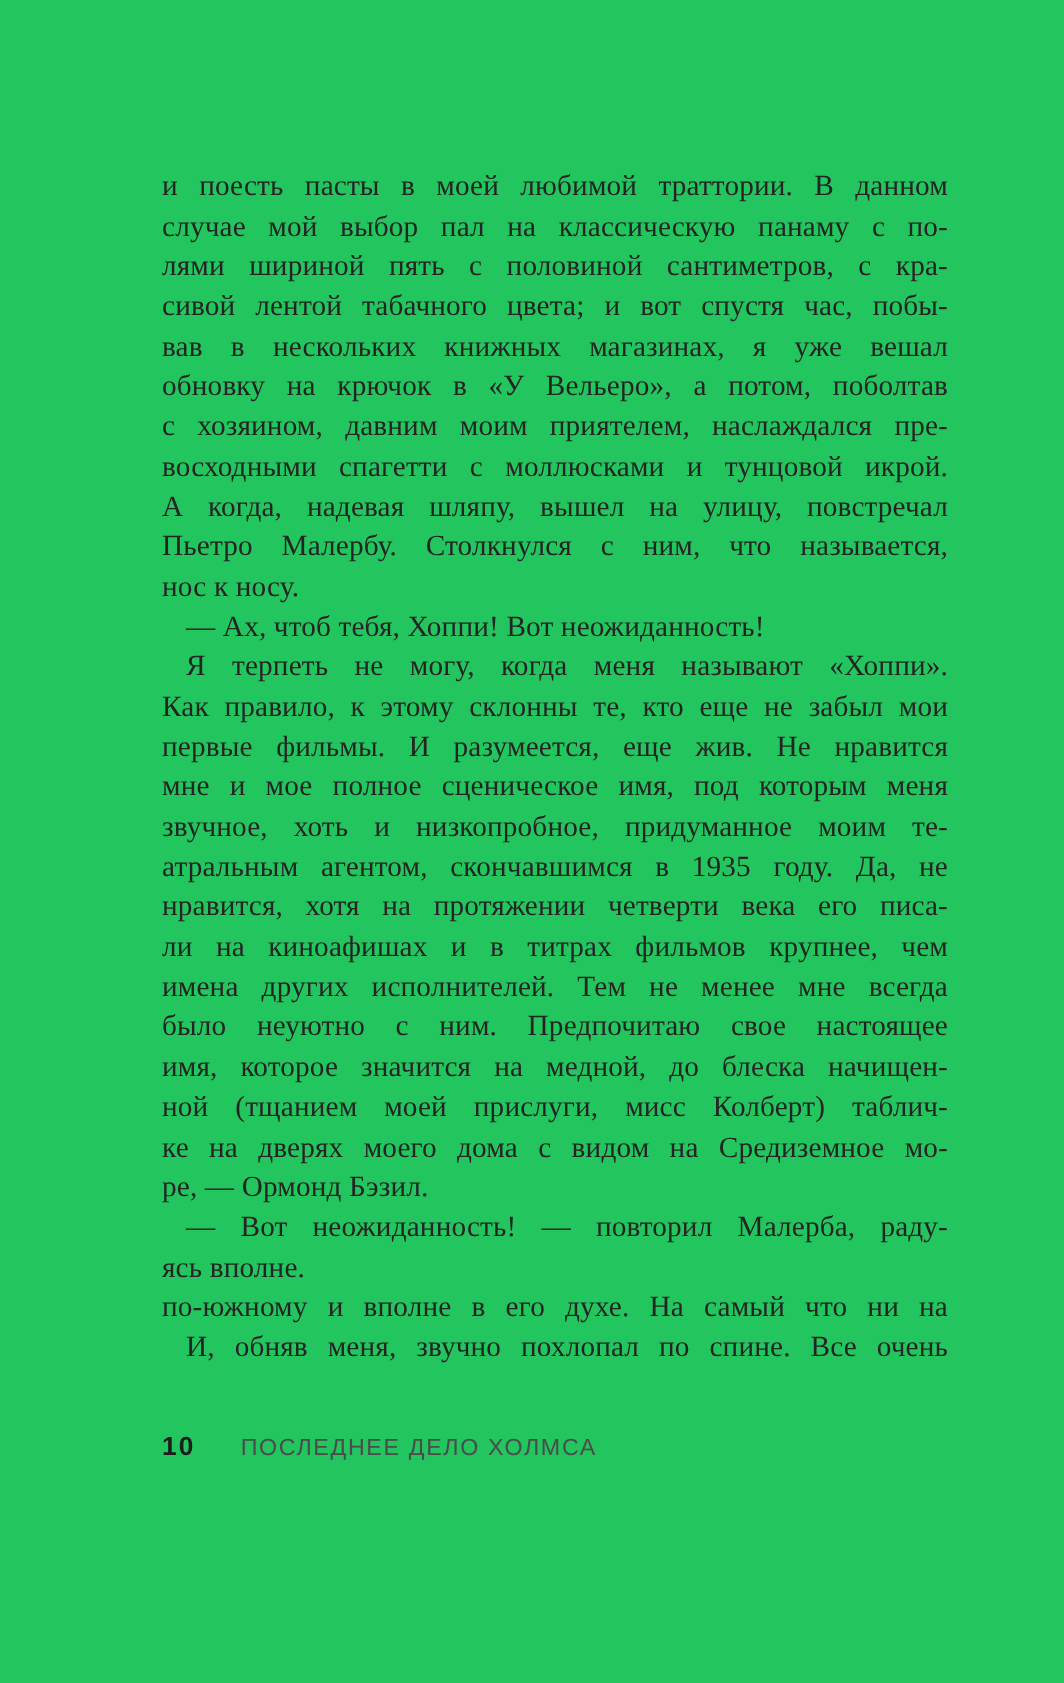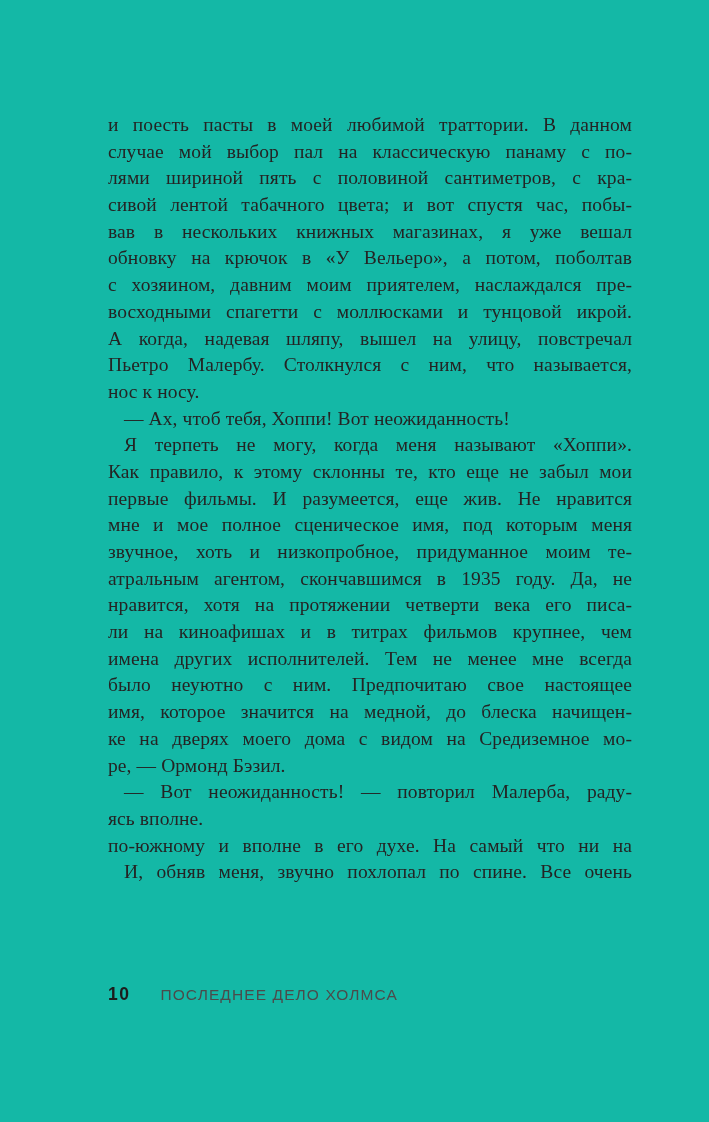--- a/index.html
+++ b/index.html
@@ -7,21 +7,21 @@
 
   html, body {
     background: #e8e8e8;
   }
 
   .page {
     position: relative;
     width: 709px;
     height: 1122px;
     margin: 0 auto;
-    background: #14b8a6;
+    background: #22c55e;
     overflow: hidden;
     font-family: "Liberation Serif", "DejaVu Serif", serif;
     padding-left: 36px;
   }
 
   .text-block {
     position: absolute;
     left: 108px;
     top: 112px;
     width: 524px;
@@ -60,21 +60,20 @@
     display: flex;
     align-items: baseline;
     font-family: "Liberation Sans", "DejaVu Sans", sans-serif;
   }
 
   .page-number {
     font-size: 17.5px;
     font-weight: 700;
     letter-spacing: 1.5px;
     color: #1c1c1c;
-    margin-top: 30px;
   }
 
   .running-title {
     margin-left: 30px;
     font-size: 15.5px;
     font-weight: 400;
     letter-spacing: 1.1px;
     color: #4b4b4b;
   }
 </style>
@@ -106,20 +105,21 @@
         <div class="line just">Как правило, к этому склонны те, кто еще не забыл мои</div>
         <div class="line just">первые фильмы. И разумеется, еще жив. Не нравится</div>
         <div class="line just">мне и мое полное сценическое имя, под которым меня</div>
         <div class="line just">звучное, хоть и низкопробное, придуманное моим те-</div>
         <div class="line just">атральным агентом, скончавшимся в 1935 году. Да, не</div>
         <div class="line just">нравится, хотя на протяжении четверти века его писа-</div>
         <div class="line just">ли на киноафишах и в титрах фильмов крупнее, чем</div>
         <div class="line just">имена других исполнителей. Тем не менее мне всегда</div>
         <div class="line just">было неуютно с ним. Предпочитаю свое настоящее</div>
         <div class="line just">имя, которое значится на медной, до блеска начищен-</div>
+        <div class="line just">ной (тщанием моей прислуги, мисс Колберт) таблич-</div>
         <div class="line just">ке на дверях моего дома с видом на Средиземное мо-</div>
         <div class="line end">ре, — Ормонд Бэзил.</div>
       </div>
       <div class="para">
         <div class="line just indent">— Вот неожиданность! — повторил Малерба, раду-</div>
         <div class="line end">ясь вполне.</div>
       </div>
       <div class="para">
         <div class="line just">по-южному и вполне в его духе. На самый что ни на</div>
         <div class="line just indent">И, обняв меня, звучно похлопал по спине. Все очень</div>

